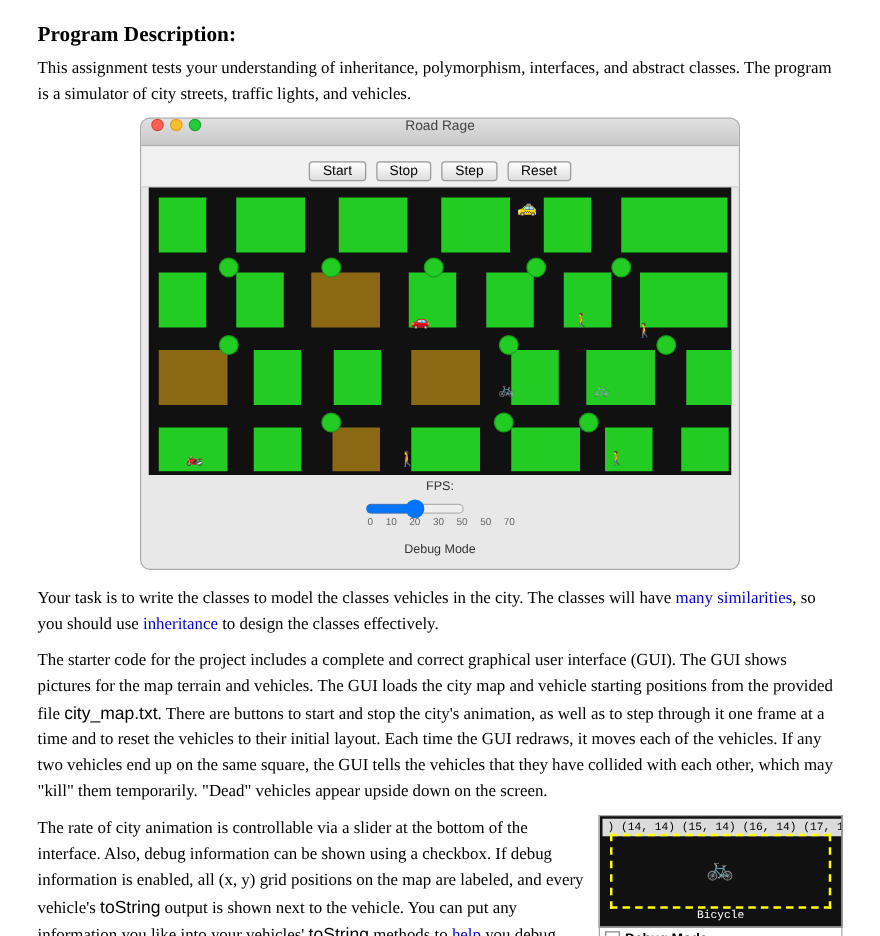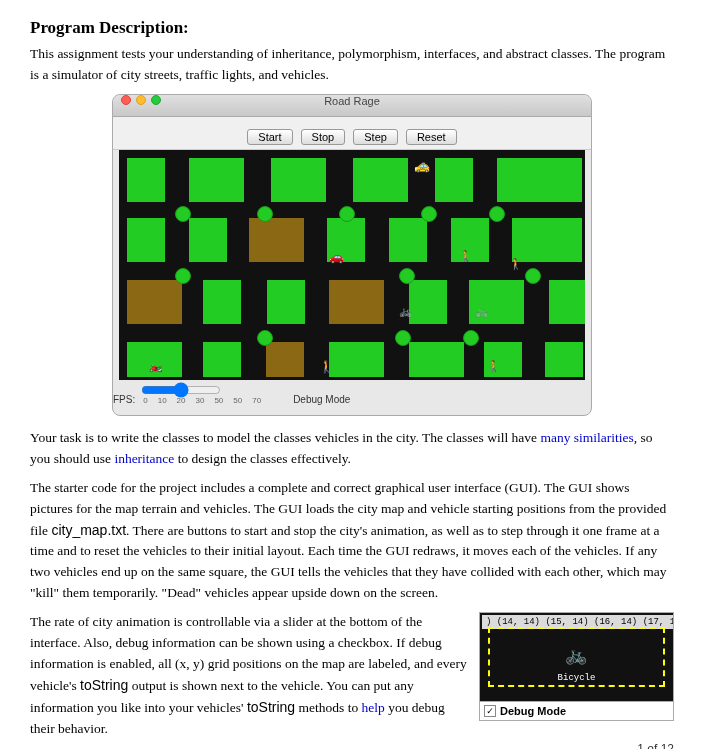--- a/index.html
+++ b/index.html
@@ -105,25 +105,26 @@
       background: #22cc22;
       border: 1px solid #1a9a1a;
     }
     
     .vehicle {
       position: absolute;
       font-size: 14px;
     }
     .fps-bar {
       display: flex;
-      align-items: flex-end;
-      padding: 4px 0;
+      align-items: center;
+      padding: 4px 28px;
       font-size: 10px;
       font-family: -apple-system, Arial, sans-serif;
       gap: 6px;
+      flex-direction: column;
     }
     .fps-label { color: #333; }
     .fps-tick-labels {
       font-size: 8px;
       color: #666;
       display: flex;
       gap: 10px;
       margin-left: 2px;
     }
     .debug-label { color: #333; }
@@ -172,21 +173,21 @@
     .debug-dashed-box {
       position: absolute;
       border: 2px dashed #ffff00;
       top: 14px;
       left: 8px;
       right: 8px;
       bottom: 14px;
     }
     .debug-label-bicycle {
       position: absolute;
-      bottom: 18px;
+      bottom: 4px;
       left: 50%;
       transform: translateX(-50%);
       color: #fff;
       font-family: 'Courier New', monospace;
       font-size: 9px;
       white-space: nowrap;
     }
     .debug-bicycle-icon {
       position: absolute;
       top: 50%;

